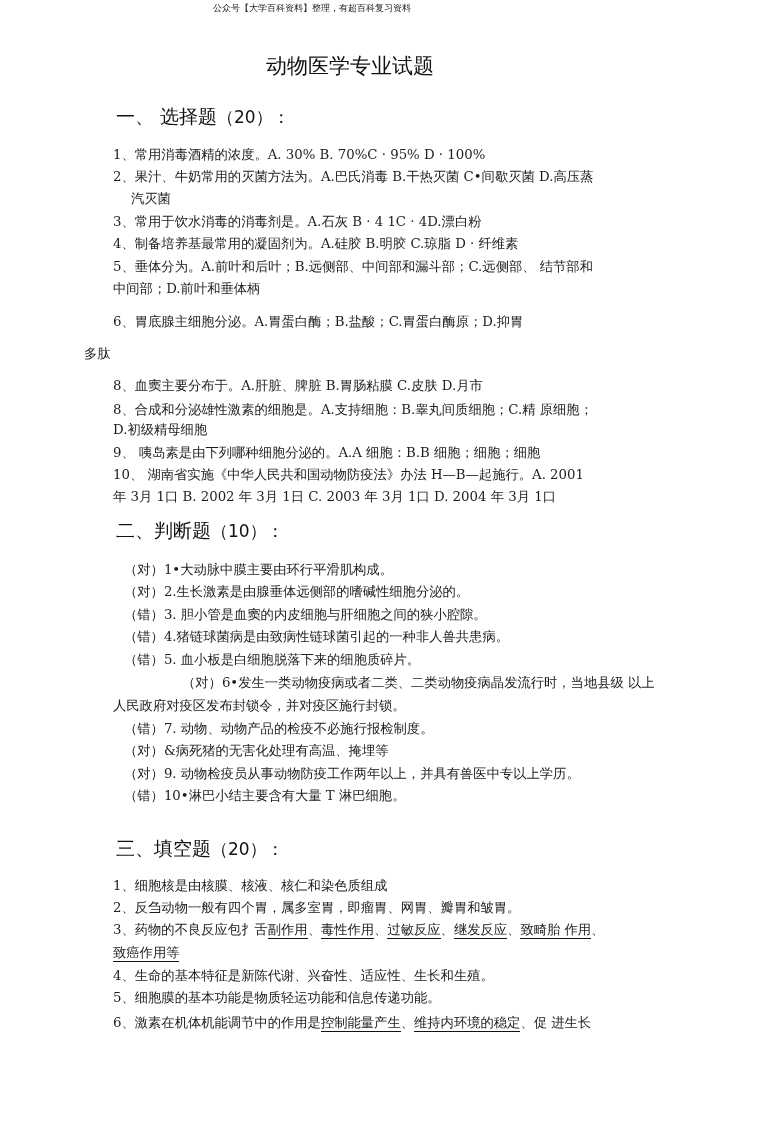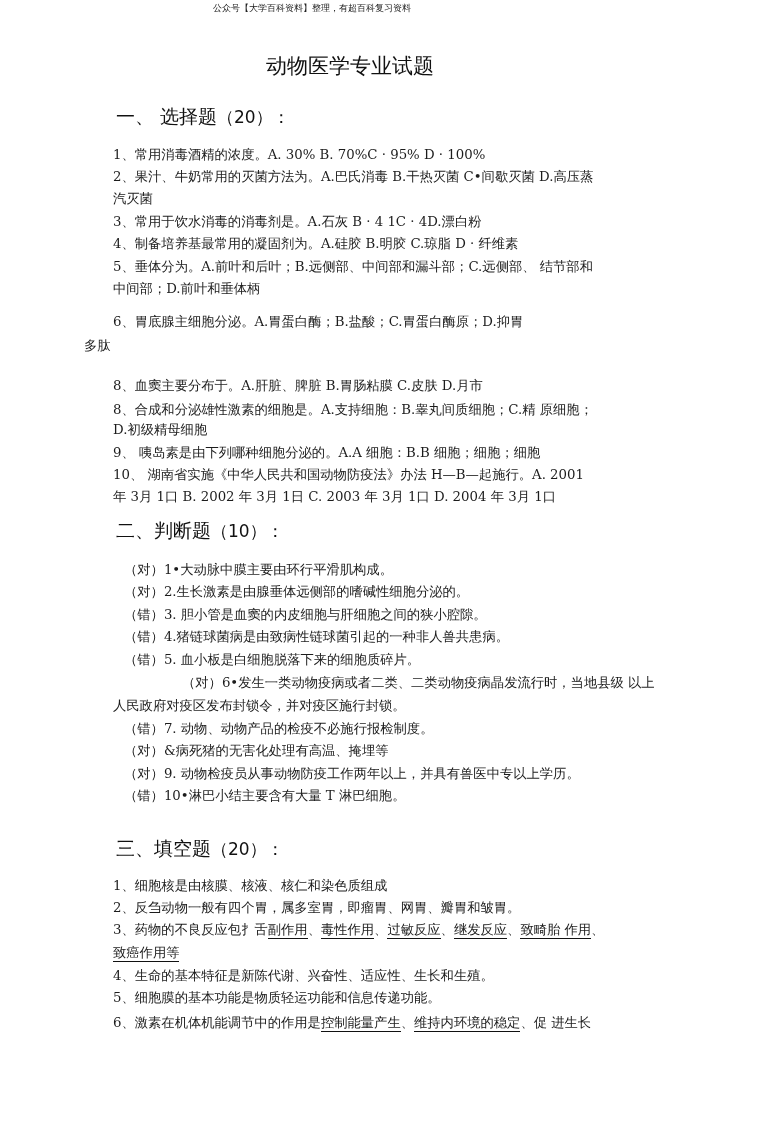--- a/index.html
+++ b/index.html
@@ -35,27 +35,27 @@
 <body>
 
 <div class="header-note">公众号【大学百科资料】整理，有超百科复习资料</div>
 <div class="doc-title">动物医学专业试题</div>
 
 <div class="section-head" style="top:104px;">
   <span>一、 选择题</span><span class="num">（20）：</span>
 </div>
 <div class="line" style="left:113px; top:145px;">1、常用消毒酒精的浓度。A. 30% B. 70%C · 95% D · 100%</div>
 <div class="line" style="left:113px; top:167px;">2、果汁、牛奶常用的灭菌方法为。A.巴氏消毒 B.干热灭菌 C•间歇灭菌  D.高压蒸</div>
-<div class="line" style="left:113px; top:189px;">汽灭菌</div>
+<div class="line" style="left:131px; top:189px;">汽灭菌</div>
 <div class="line" style="left:113px; top:212px;">3、常用于饮水消毒的消毒剂是。A.石灰 B · 4 1C · 4D.漂白粉</div>
 <div class="line" style="left:113px; top:234px;">4、制备培养基最常用的凝固剂为。A.硅胶 B.明胶 C.琼脂 D · 纤维素</div>
 <div class="line" style="left:113px; top:257px;">5、垂体分为。A.前叶和后叶；B.远侧部、中间部和漏斗部；C.远侧部、 结节部和</div>
 <div class="line" style="left:113px; top:279px;">中间部；D.前叶和垂体柄</div>
 <div class="line" style="left:113px; top:312px;">6、胃底腺主细胞分泌。A.胃蛋白酶；B.盐酸；C.胃蛋白酶原；D.抑胃</div>
-<div class="line" style="left:84px; top:336px;">多肽</div>
+<div class="line" style="left:84px; top:344px;">多肽</div>
 <div class="line" style="left:113px; top:376px;">8、血窦主要分布于。A.肝脏、脾脏 B.胃肠粘膜 C.皮肤 D.月市</div>
 <div class="line" style="left:113px; top:400px;">8、合成和分泌雄性激素的细胞是。A.支持细胞：B.睾丸间质细胞；C.精  原细胞；</div>
 <div class="line" style="left:113px; top:420px;">D.初级精母细胞</div>
 <div class="line" style="left:113px; top:443px;">9、  咦岛素是由下列哪种细胞分泌的。A.A 细胞：B.B 细胞；细胞；细胞</div>
 <div class="line" style="left:113px; top:465px;">10、      湖南省实施《中华人民共和国动物防疫法》办法 H—B—起施行。A. 2001</div>
 <div class="line" style="left:113px; top:487px;">年 3月 1口 B. 2002 年 3月 1日 C. 2003 年 3月 1口 D. 2004 年 3月 1口</div>
 
 <div class="section-head" style="top:518px;">
   <span>二、判断题</span><span class="num">（10）：</span>
 </div>

